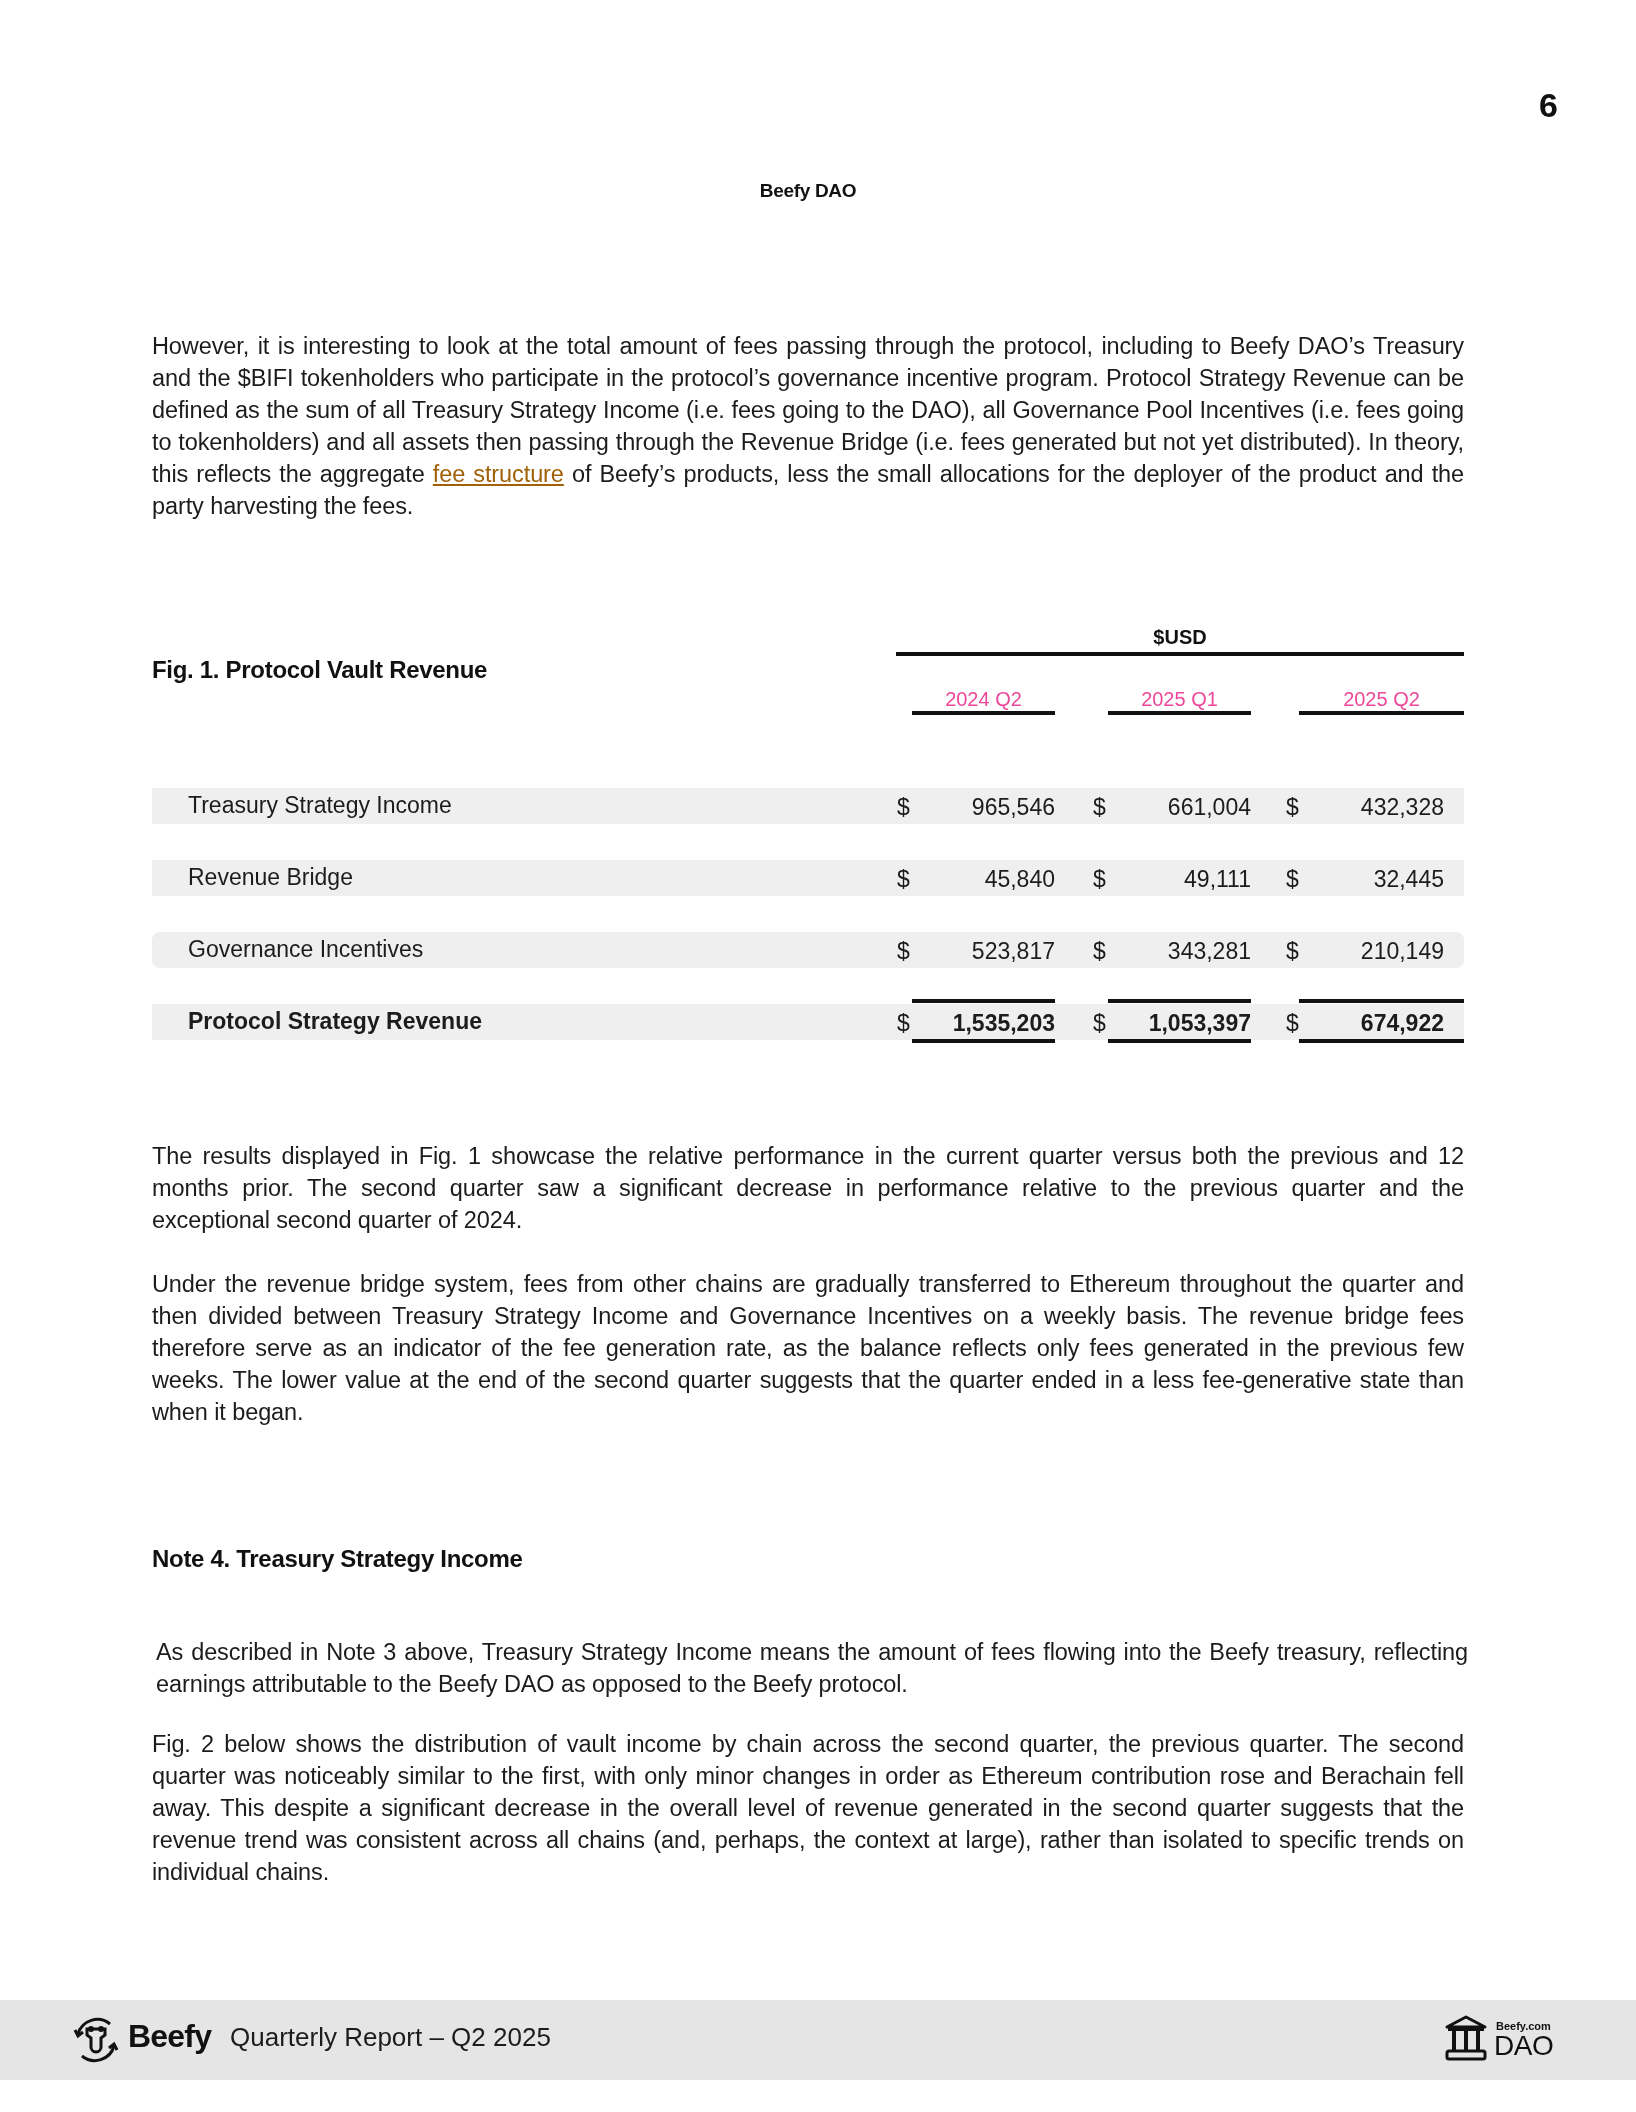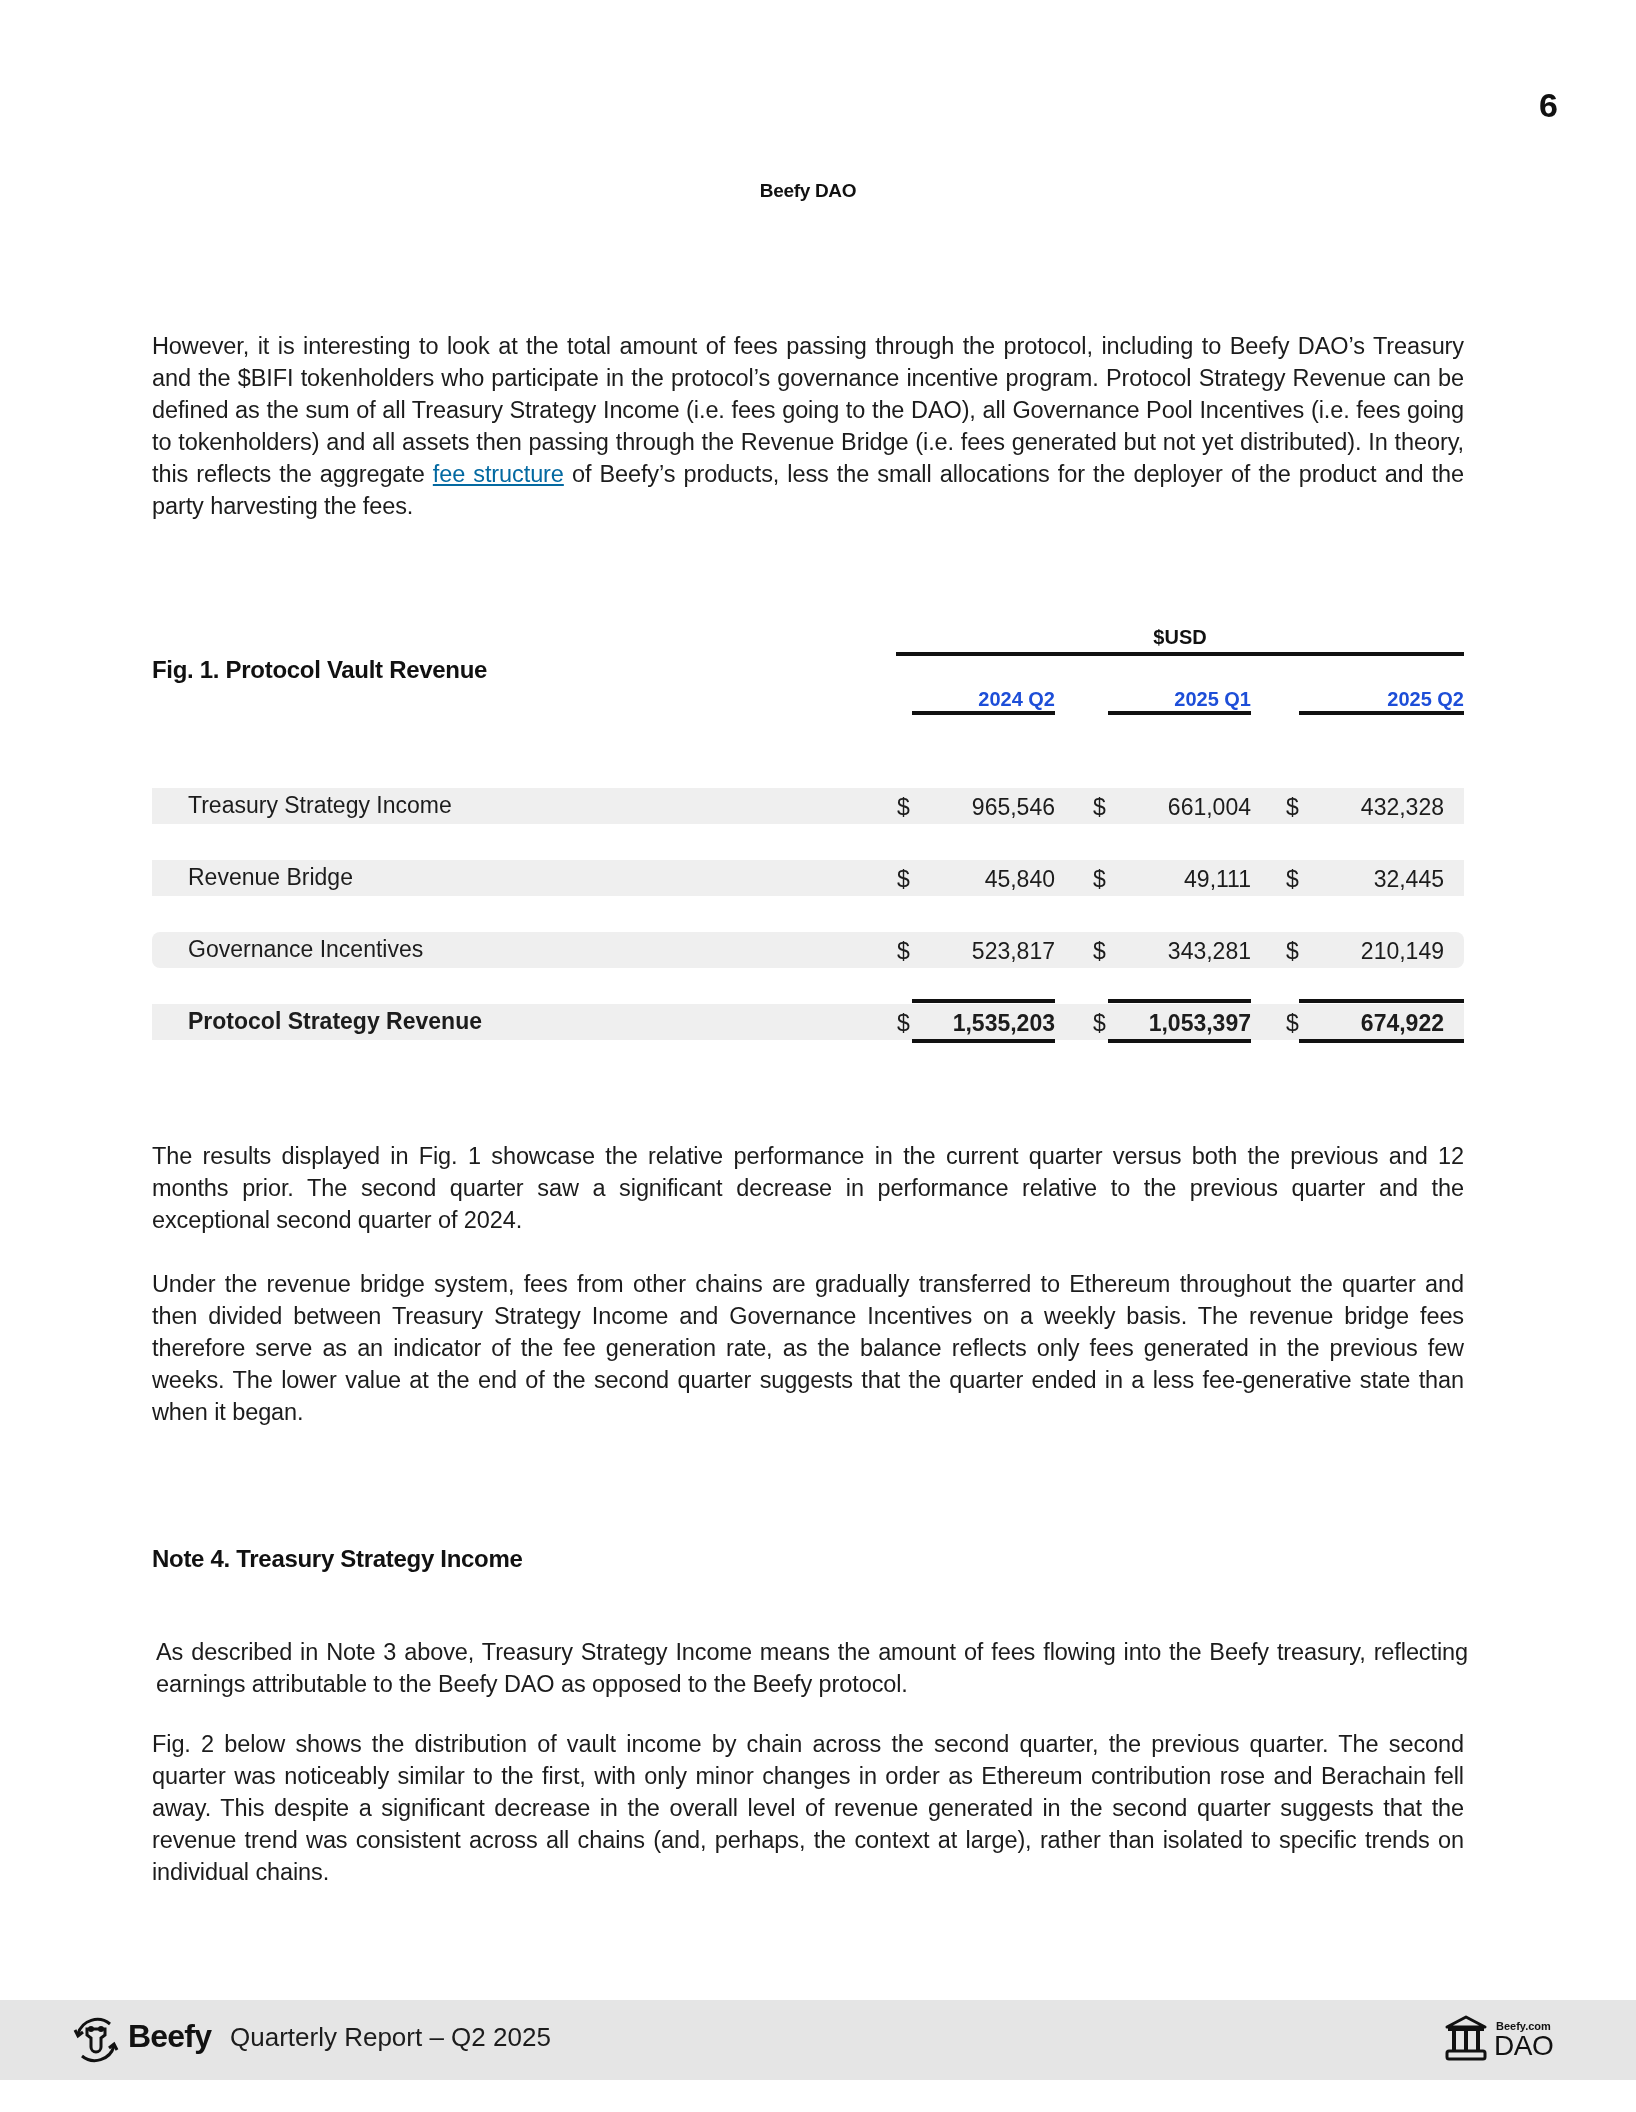--- a/index.html
+++ b/index.html
@@ -2,25 +2,25 @@
 <html><head>
 <meta charset="utf-8">
 <style>
   html, body { margin: 0; padding: 0; background: #ffffff; }
   body { width: 1636px; height: 2112px; position: relative; overflow: hidden;
          font-family: "Liberation Sans", sans-serif; color: #1a1a1a; }
   .abs { position: absolute; }
   .page-number { left: 1518px; top: 86px; width: 40px; font-size: 34px; font-weight: 700; color: #111; text-align: right; }
   .doc-title { left: 0; width: 1616px; top: 180px; text-align: center; font-size: 19px; font-weight: 700; color: #111; letter-spacing: -0.3px; }
   .para { left: 152px; width: 1312px; font-size: 23.5px; line-height: 32px; text-align: justify; color: #1c1c1c; letter-spacing: -0.1px; }
-  .para a { color: #0369a1; text-decoration: underline; }
+  .para a { color: #a16207; text-decoration: underline; }
   .fig-title { left: 152px; top: 656px; font-size: 24px; font-weight: 700; color: #111; letter-spacing: -0.3px; }
   .usd-label { left: 896px; width: 568px; top: 626px; text-align: center; font-size: 20px; font-weight: 700; color: #111; }
   .usd-rule { left: 896px; width: 568px; top: 652px; height: 4px; background: #111; }
-  .col-head { top: 688px; font-size: 20px; font-weight: 700; color: #1d4ed8; text-align: right; }
+  .col-head { top: 688px; font-size: 20px; font-weight: 400; color: #ec4899; text-align: center; }
   .col-rule { top: 711px; height: 4px; background: #111; }
   .row-band { left: 152px; width: 1312px; height: 36px; background: #efefef; }
   .row-label { left: 36px; top: 0; line-height: 34px; font-size: 23px; color: #1c1c1c; }
   .row-bold .row-label { font-weight: 700; }
   .cell-dollar { top: 0; line-height: 38px; font-size: 23px; color: #1c1c1c; }
   .cell-val { top: 0; line-height: 38px; font-size: 23px; color: #1c1c1c; text-align: right; }
   .row-bold .cell-val { font-weight: 600; }
   .total-rule { height: 4px; background: #111; }
   .note-heading { left: 152px; top: 1545px; font-size: 24px; font-weight: 700; color: #111; letter-spacing: -0.3px; }
   .footer { left: 0; top: 2000px; width: 1636px; height: 80px; background: #e5e5e5; }

